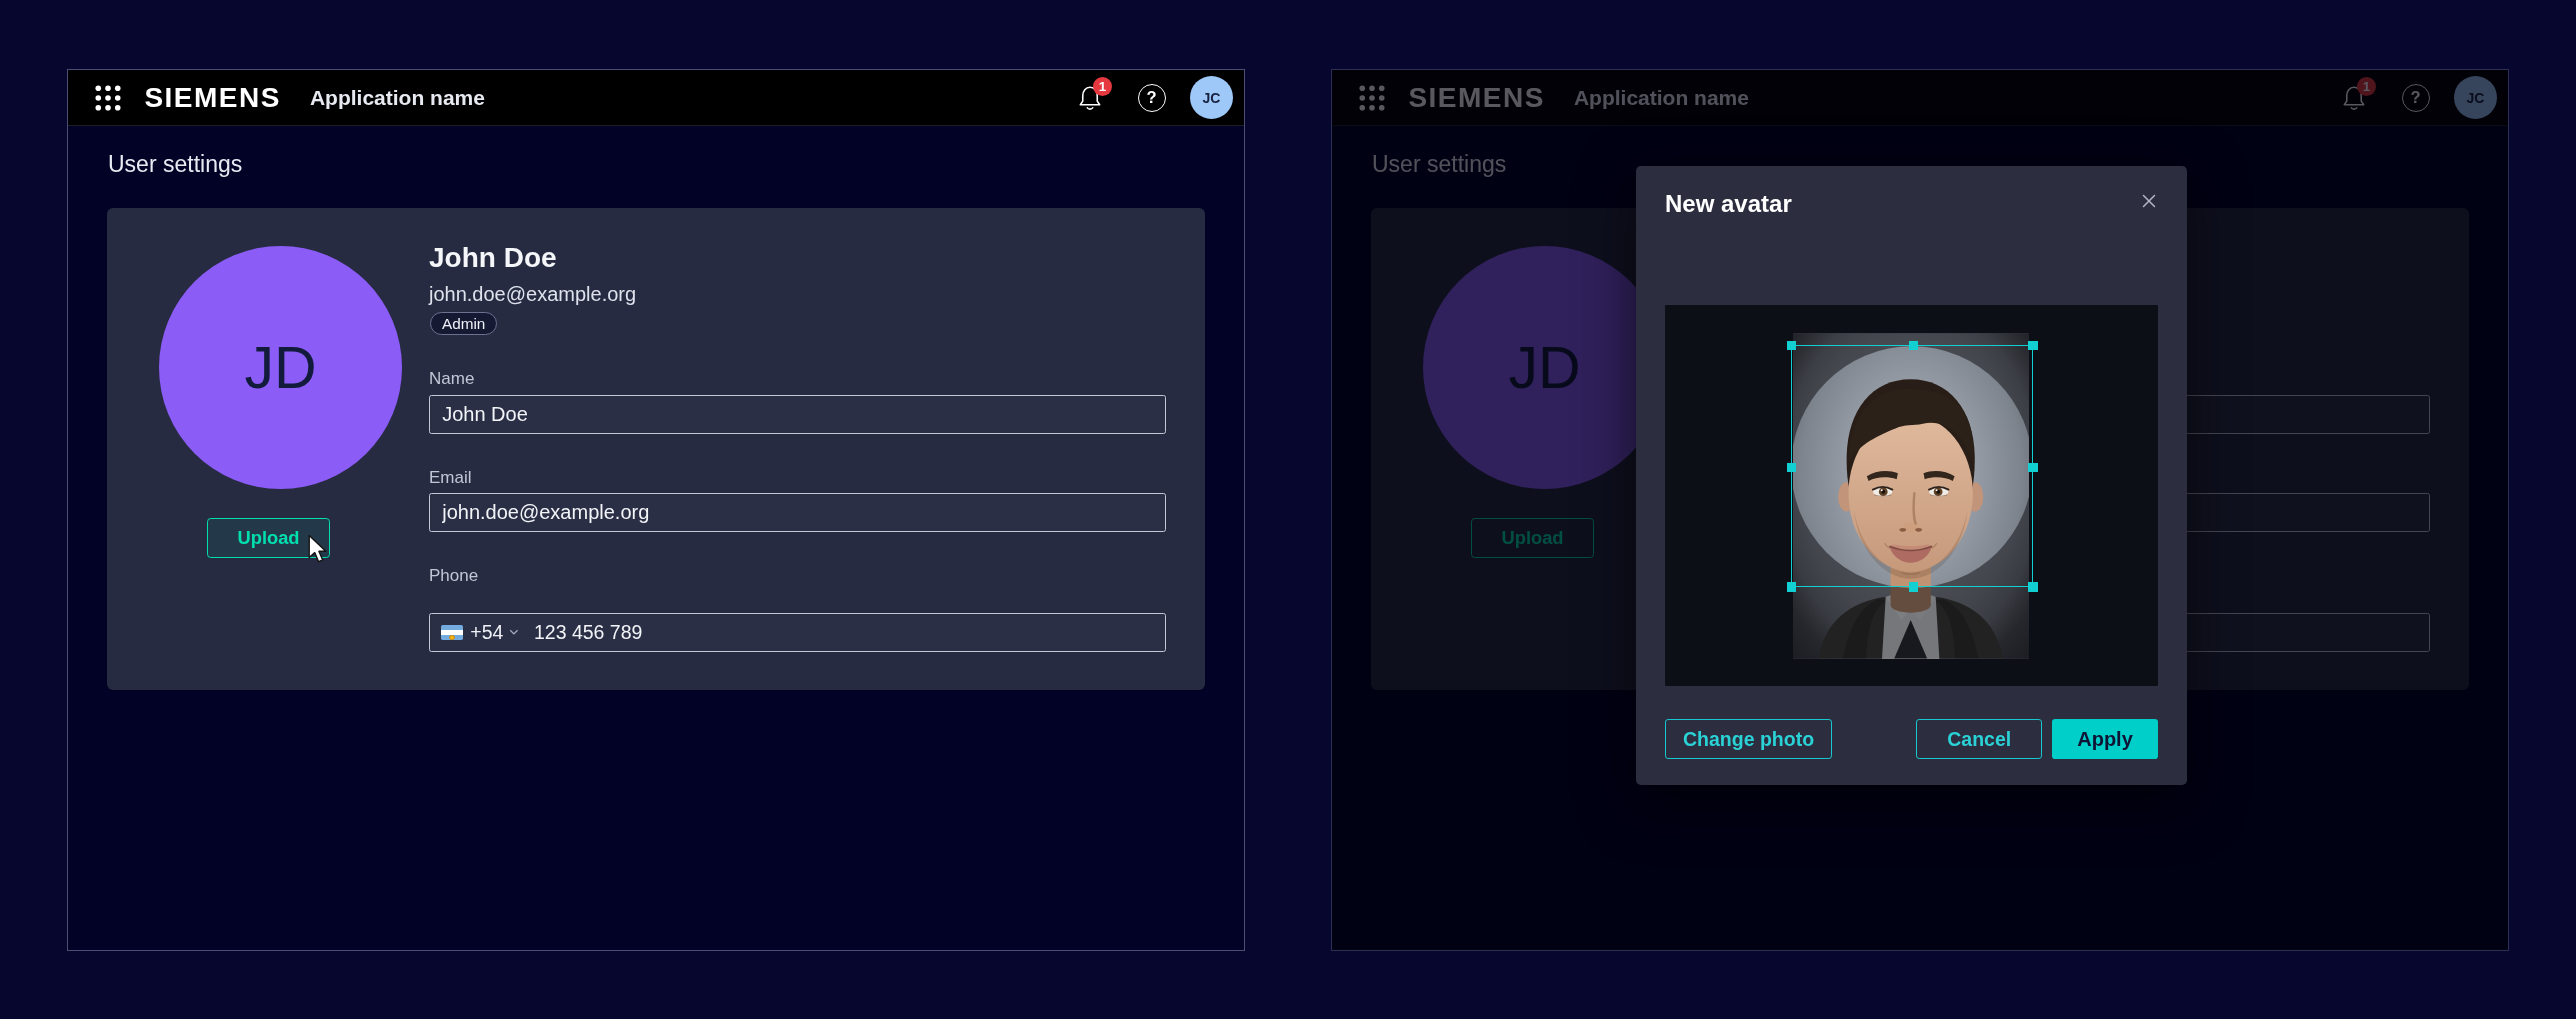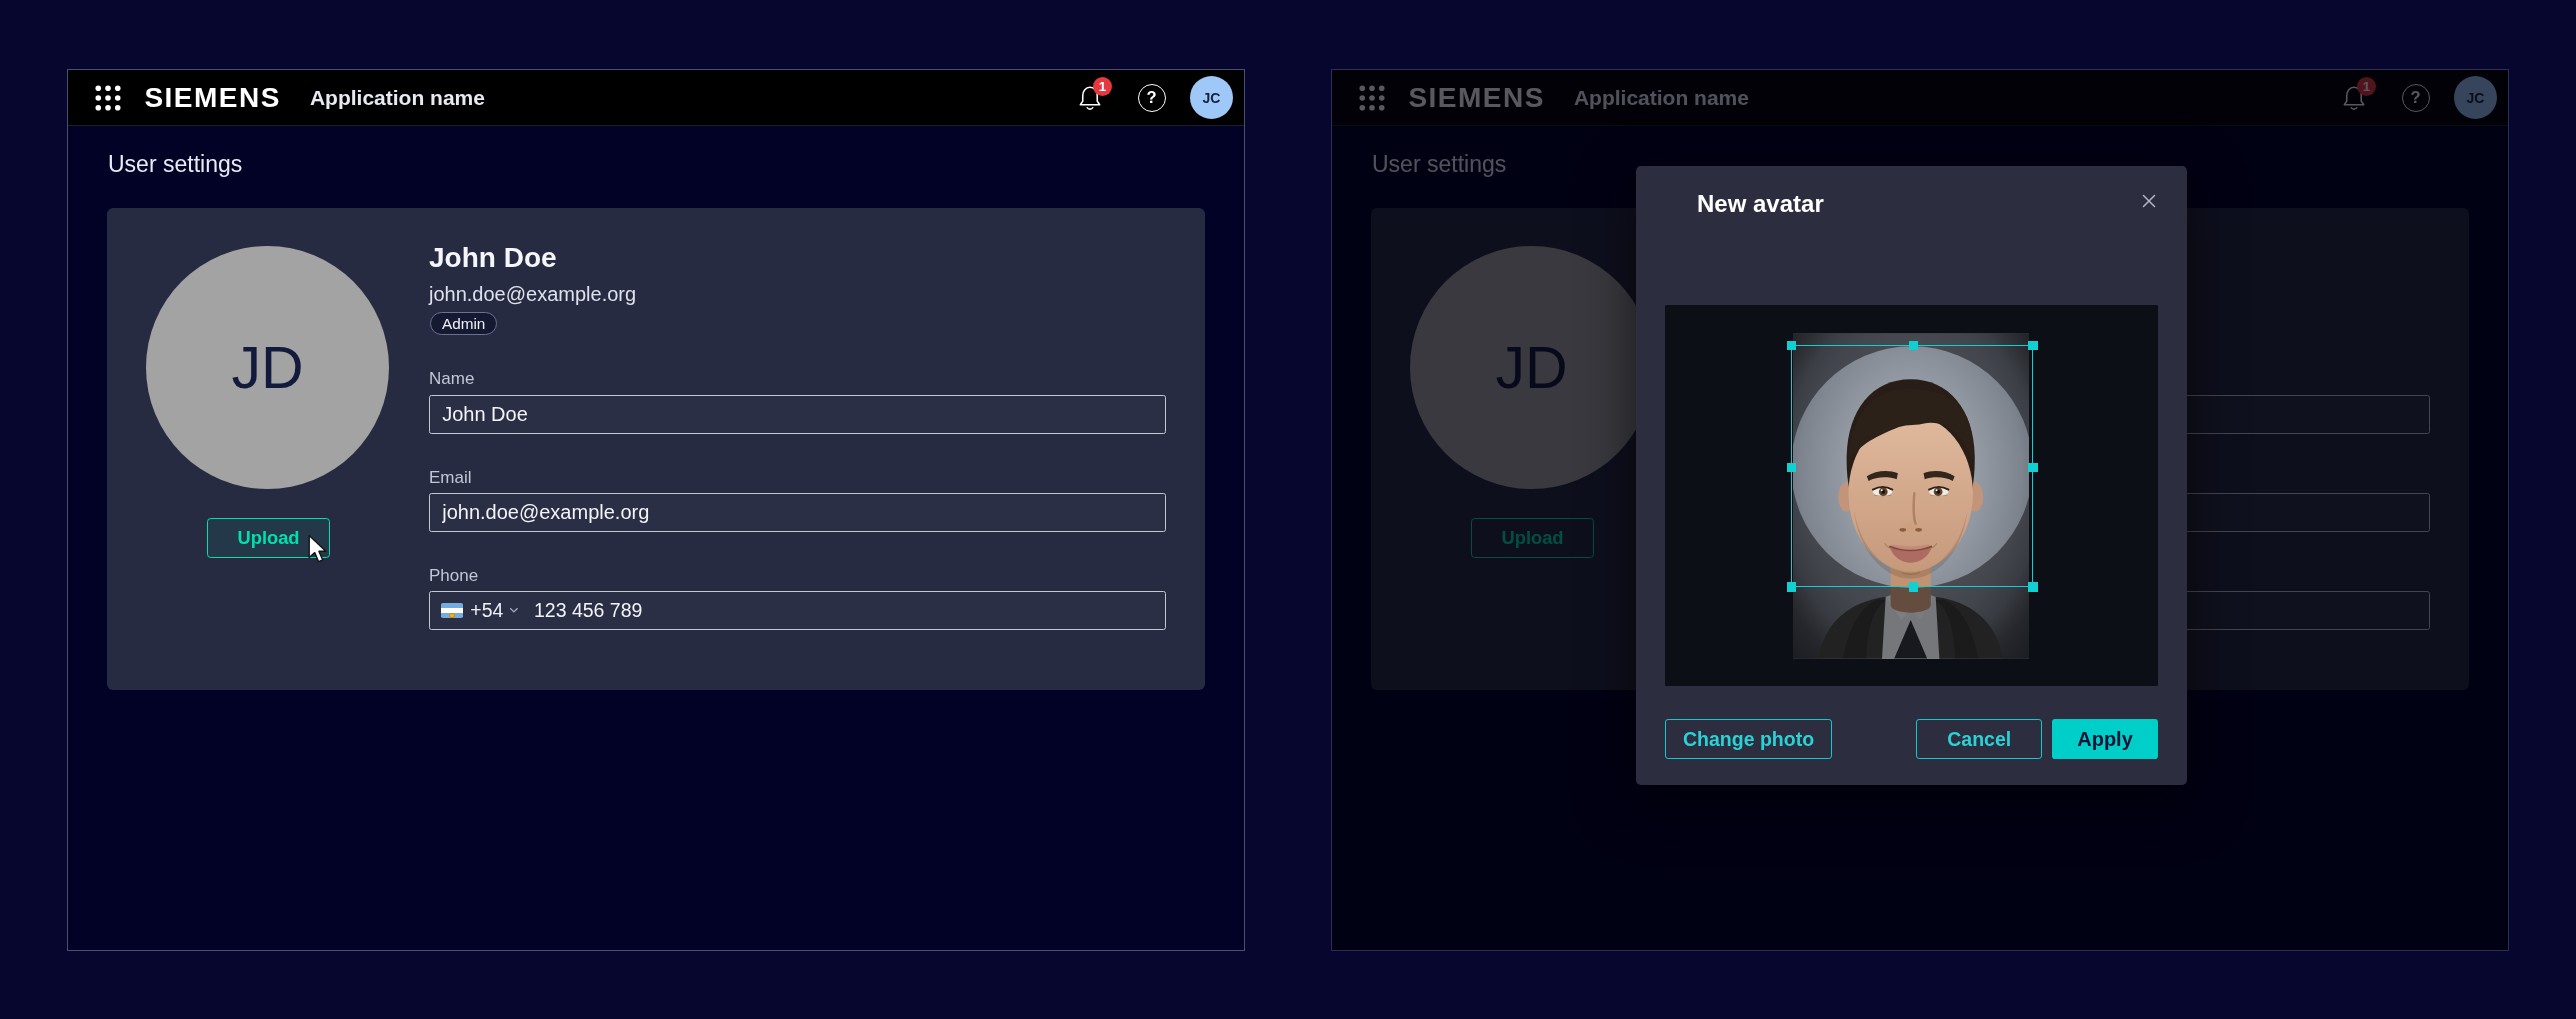--- a/index.html
+++ b/index.html
@@ -50,22 +50,22 @@
   }
 
   
   .page-title { position:absolute; left:40px; top:81px; font-size:23px; font-weight:400; color:#e9ebf3; }
 
   .card {
     position:absolute; left:39px; top:138px; width:1098px; height:482px;
     background:#262b42; border-radius:6.1px;
   }
   .big-avatar {
-    position:absolute; left:39px; top:38px; width:243px; height:243px; border-radius:50%;
-    background:#a3a3a3; color:#131b3c; font-size:59px; font-weight:400;
+    position:absolute; left:52px; top:38px; width:243px; height:243px; border-radius:50%;
+    background:#8b5cf6; color:#131b3c; font-size:59px; font-weight:400;
     display:flex; align-items:center; justify-content:center;
   }
   .upload-btn {
     position:absolute; left:100px; top:310px; width:123px; height:40px;
     border:1.2px solid #00e0ae; border-radius:3.7px; background:rgba(0,224,174,0.08);
     color:#00e0ae; font-size:18.3px; font-weight:700; cursor:pointer;
     display:flex; align-items:center; justify-content:center;
   }
   .panel--right .upload-btn { background:transparent; }
   .cursor { position:absolute; left:197px; top:326px; z-index:30; }
@@ -79,21 +79,21 @@
   }
   .field-label { position:absolute; left:322px; font-size:17px; color:#c2c6d6; }
   .lbl-name  { top:161px; } .lbl-email { top:260px; } .lbl-phone { top:358px; }
   .text-input {
     position:absolute; left:322px; width:737px; height:39px;
     background:rgba(255,255,255,0.02); border:1.2px solid #c3c7d6; border-radius:2.4px;
     color:#f3f4f8; font-size:20px; font-family:"Liberation Sans", sans-serif; padding:0 12.2px; outline:none;
   }
   .inp-name  { top:187px; } .inp-email { top:285px; }
   .phone-input {
-    position:absolute; left:322px; top:383px; width:737px; height:39px;
+    position:absolute; left:322px; top:405px; width:737px; height:39px;
     background:rgba(255,255,255,0.02); border:1.2px solid #c3c7d6; border-radius:2.4px;
     display:flex; align-items:center; padding:0 11px;
   }
   .flag { width:22px; height:15.3px; border-radius:1.8px; overflow:hidden; position:relative; flex:none; }
   .flag .s1,.flag .s3 { height:5.1px; background:#74acdf; }
   .flag .s2 { height:5px; background:#ffffff; position:relative; }
   .flag .sun { position:absolute; left:8.2px; top:4.9px; width:5.5px; height:5.5px; border-radius:50%; background:#f6b40e; border:0.6px solid #c8871b; }
   .dial-code { margin-left:7.3px; font-size:19.5px; color:#eef0f6; }
   .phone-chevron { margin-left:6.1px; display:flex; align-items:center; cursor:pointer; }
   .phone-number { margin-left:14.7px; font-size:19.5px; color:#f3f4f8; }
@@ -101,21 +101,21 @@
   
   .dim { position:absolute; inset:0; background:rgba(1,1,10,0.66); z-index:40; }
 
   
   .modal {
     position:absolute; left:1636px; top:166px; width:551px; height:619px;
     background:#2c2d3f; border-radius:4.9px; z-index:50;
     box-shadow:0 16px 55px rgba(0,0,0,0.6);
     padding:24.4px 29px 29px 29px;
   }
-  .modal-title { font-size:24px; font-weight:700; color:#ffffff;margin-left:32px; }
+  .modal-title { font-size:24px; font-weight:700; color:#ffffff; }
   .modal-close { position:absolute; top:21px; right:24.4px; width:27px; height:27px; display:flex; align-items:center; justify-content:center; cursor:pointer; }
   .modal-desc { margin-top:34px; width:495px; font-size:19.5px; line-height:27.5px; letter-spacing:-0.2px; color:#c7cad8; }
   .stage {
     position:absolute; left:29px; top:139px; width:493px; height:381px;
     background:#0d0f16; border-radius:1.2px;
   }
   .photo { position:absolute; left:128px; top:28px; width:236px; height:326px; }
   .crop-rect {
     position:absolute; left:126px; top:40px; width:242px; height:242px;
     border:1.8px solid #12cfd2; cursor:move;

